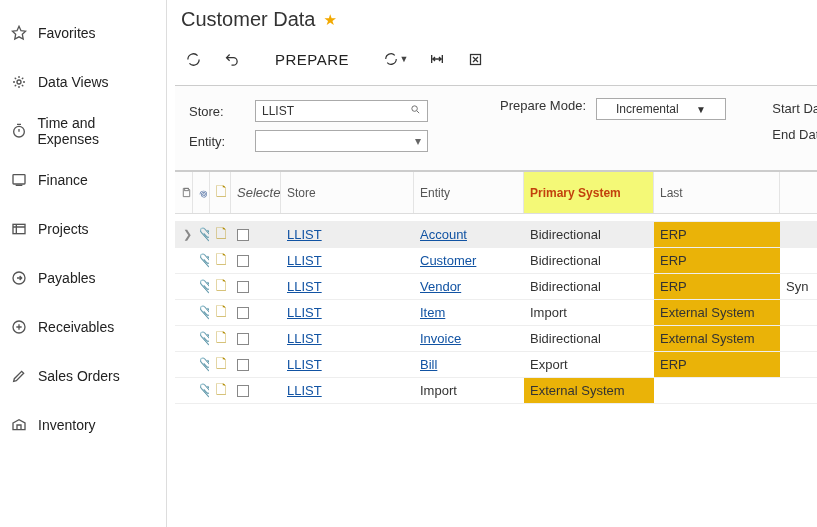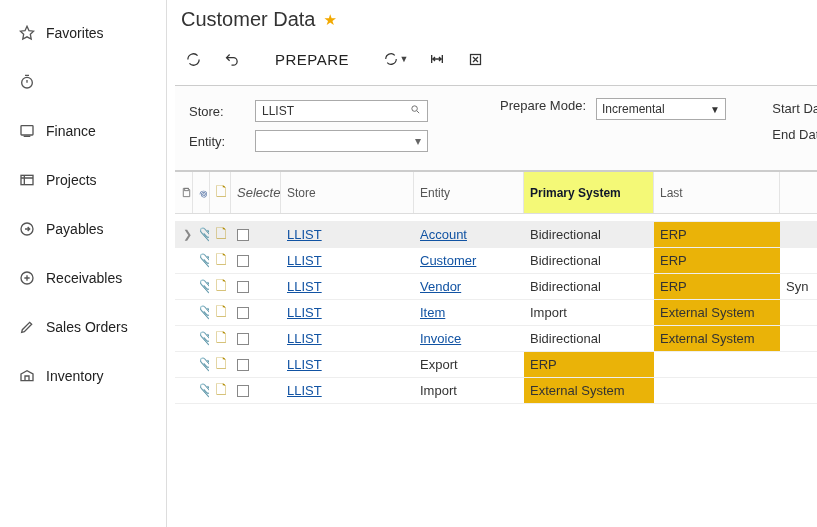--- a/index.html
+++ b/index.html
@@ -17,21 +17,21 @@
 
   
   .sidebar {
     width:167px; min-width:167px;
     border-right:1px solid #ddd;
     padding-top:8px;
     background:#fff;
   }
   .side-item {
     display:flex; align-items:center;
-    padding:0 16px;
+    padding:0 8px;
     height:49px;
     cursor:pointer;
     color:#222;
   }
   .side-icon {
     width:22px; display:flex; justify-content:center; align-items:center;
     color:#555;
   }
   .side-label { margin-left:8px; font-size:14px; }
 
@@ -59,21 +59,21 @@
     border:1px solid #aaa;
     padding-left:6px;
     font-size:12px;
     display:inline-flex; align-items:center; justify-content:space-between;
     background:#fff;
   }
   .finput .search-icn { padding-right:6px; color:#666; font-size:12px;}
   .fselect {
     width:130px; height:22px;
     border:1px solid #aaa;
-    padding:0 5px;
+    padding:0 19px;
     font-size:12px;
     display:inline-flex; align-items:center; justify-content:space-between;
     background:#fff;
     cursor:pointer;
   }
   .pmode { position:absolute; left:325px; top:12px; display:flex; gap:10px; }
   .rlabels { position:absolute; right:0; top:10px; text-align:left; }
   .rlabels div { height:26px; line-height:26px; }
 
   
@@ -83,21 +83,21 @@
     grid-template-columns: 18px 17px 21px 50px 133px 110px 130px 126px 40px;
   }
   .ghead { height:42px; background:#fcfcfc; border-bottom:1px solid #ddd;}
   .ghcell {
     border-right:1px solid #e4e4e4;
     display:flex; align-items:center;
     padding-left:6px;
     font-size:12px; color:#555;
     overflow:hidden; white-space:nowrap;
   }
-  .ghcell.hl { background:#f4f977; color:#0f172a; font-weight:bold; }
+  .ghcell.hl { background:#f4f977; color:#c2410c; font-weight:bold; }
   .spacer-row{ height:8px; border-bottom:1px solid #eee;}
   .grow { height:26px; border-bottom:1px solid #eee; }
   .grow.first { background:#eee; }
   .gcell {
     display:flex; align-items:center;
     padding-left:6px;
     font-size:13px;
     overflow:hidden; white-space:nowrap;
     border-right:1px solid transparent;
   }
@@ -118,24 +118,34 @@
       <span class="side-icon">
         <svg width="16" height="16" viewBox="0 0 24 24" fill="none" stroke="#555" stroke-width="2">
             <polygon points="12 2 15 8.5 22 9.3 17 14 18.3 21 12 17.8 5.7 21 7 14 2 9.3 9 8.5 12 2"></polygon>
           </svg>
       </span>
       <span class="side-label">Favorites</span>
     </div>
     <div class="side-item">
       <span class="side-icon">
         <svg width="16" height="16" viewBox="0 0 24 24" fill="none" stroke="#555" stroke-width="2">
+            <circle cx="12" cy="12" r="3"></circle>
+            <path d="M12 3v3M12 18v3M3 12h3M18 12h3M5.6 5.6l2.1 2.1M16.3 16.3l2.1 2.1M5.6 18.4l2.1-2.1M16.3 7.7l2.1-2.1"></path>
+          </svg>
+      </span>
+      <span class="side-label">Data Views</span>
+    </div>
+    <div class="side-item">
+      <span class="side-icon">
+        <svg width="16" height="16" viewBox="0 0 24 24" fill="none" stroke="#555" stroke-width="2">
             <circle cx="12" cy="13" r="8"></circle>
             <path d="M12 9v4M9 2h6"></path>
           </svg>
       </span>
+      <span class="side-label">Time and Expenses</span>
     </div>
     <div class="side-item">
       <span class="side-icon">
         <svg width="16" height="16" viewBox="0 0 24 24" fill="none" stroke="#555" stroke-width="2">
             <rect x="3" y="4" width="18" height="14" rx="1"></rect>
             <path d="M7 20h10"></path>
           </svg>
       </span>
       <span class="side-label">Finance</span>
     </div>
@@ -393,20 +403,23 @@
             </div>
             <div class="gcell">
               <span class="note">🗋</span>
             </div>
             <div class="gcell">
               <span class="chk"></span>
             </div>
             <div class="gcell">
               <span class="lnk">LLIST</span>
             </div>
+            <div class="gcell">
+              <span class="lnk">Bill</span>
+            </div>
             <div class="gcell">Export</div>
             <div class="gcell ps">ERP</div>
             <div class="gcell"></div>
           </div>
           <div class="grow">
             <div class="gcell"></div>
             <div class="gcell">
               <span class="clip">📎</span>
             </div>
             <div class="gcell">

